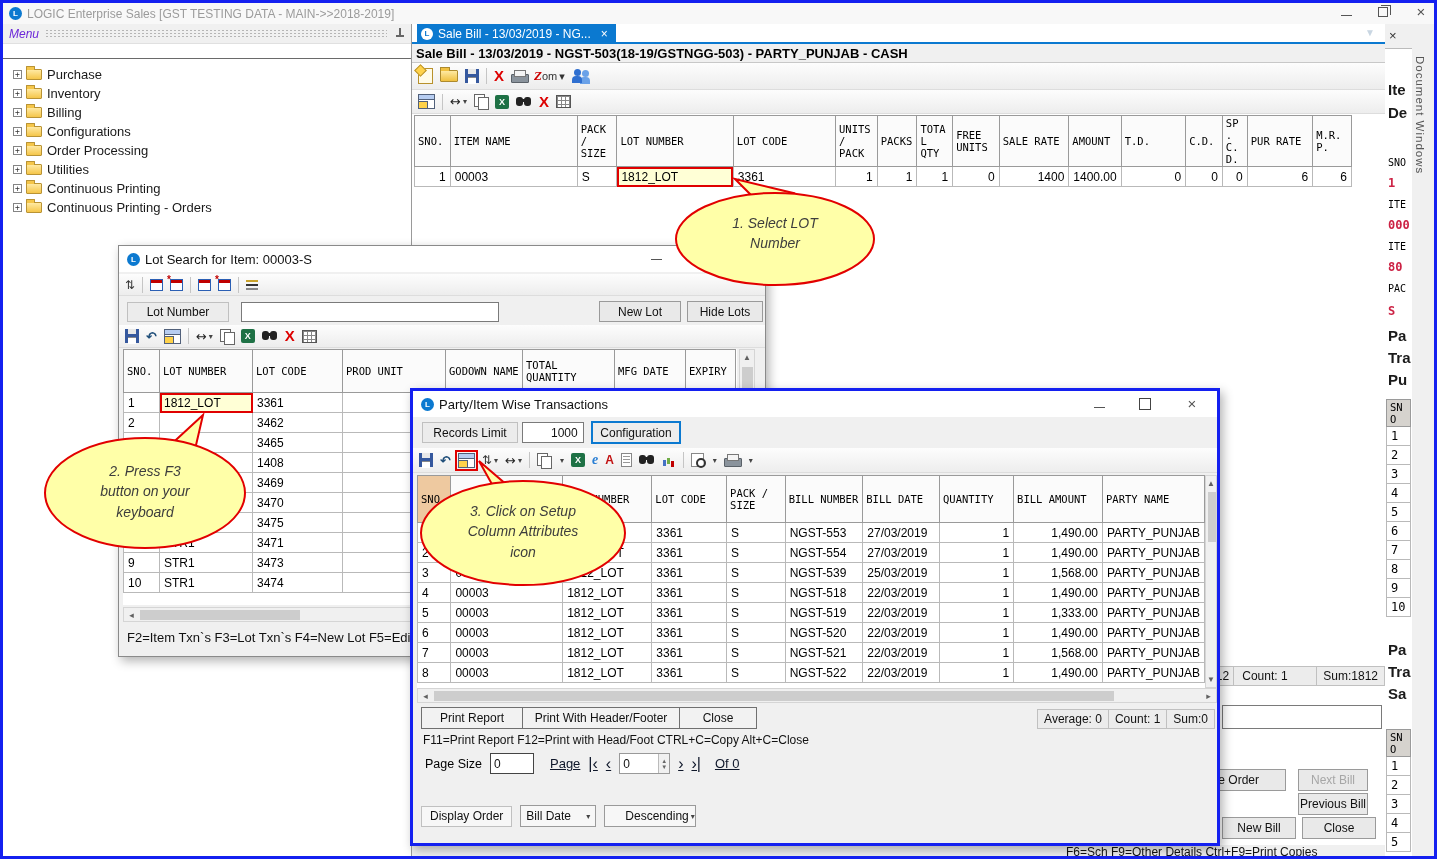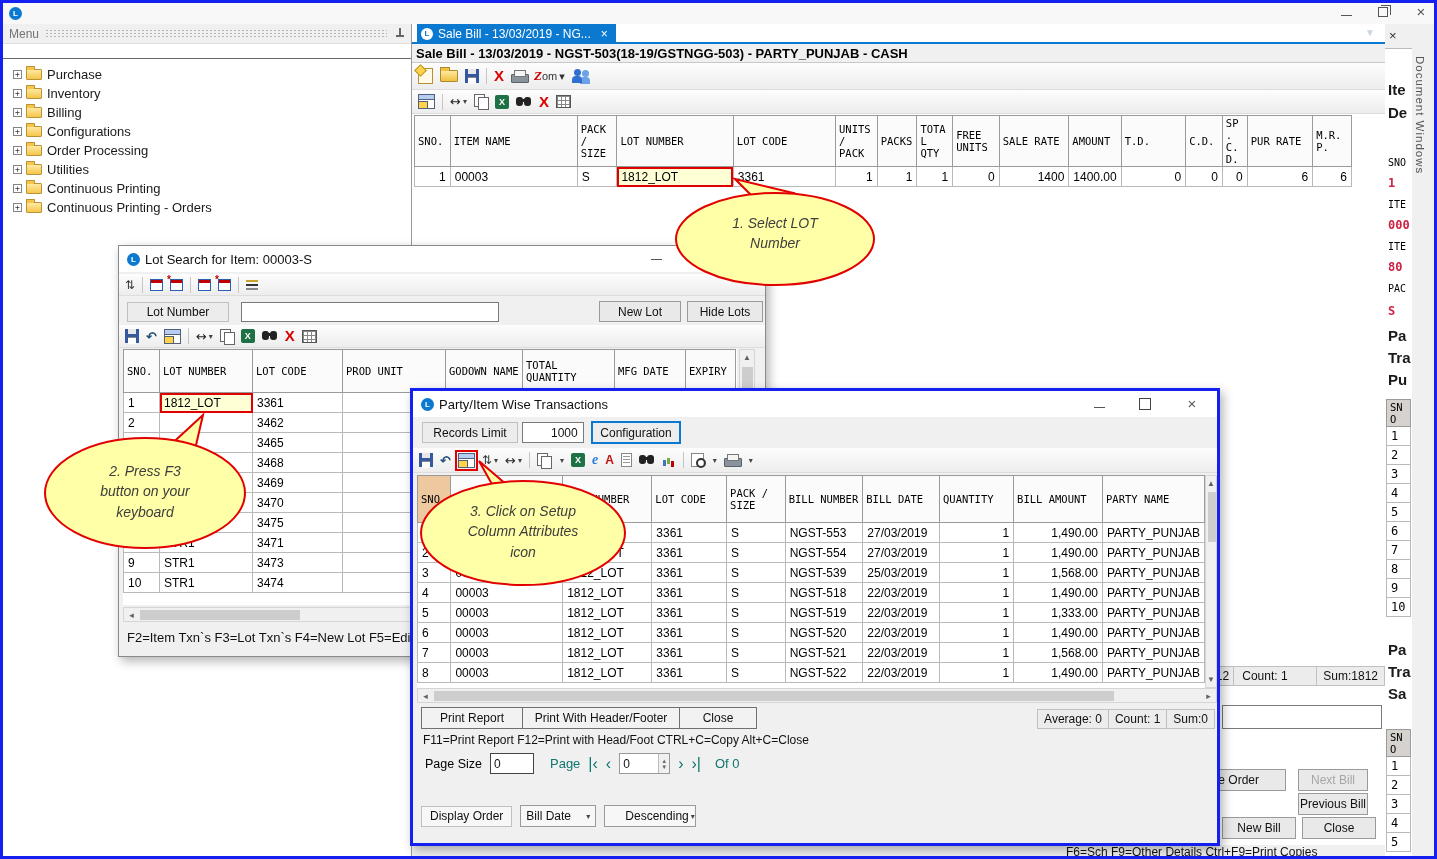--- a/index.html
+++ b/index.html
@@ -14,21 +14,21 @@
   .main-title { color:#9b9b9b; font-size:12px; white-space:nowrap; }
   .win-controls { position:absolute; right:6px; top:2px; display:flex; gap:26px; align-items:center; }
   .wc { width:14px; height:14px; color:#555; font-size:13px; line-height:14px; text-align:center; }
   .wc-min { border-bottom:1px solid #555; height:8px; width:11px; }
   .wc-max { width:10px; height:10px; border:1px solid #555; position:relative; }
   .wc-max::before{ content:""; position:absolute; left:2px; top:-3px; width:9px; height:9px; border:1px solid #555; border-bottom:none; border-left:none; }
   .wc-close { font-size:15px; }
 
   
   .menu-header { left:0; top:21px; width:408px; height:20px; background:#f0f0f0; display:flex; align-items:center; padding:0 6px; border-bottom:1px solid #e0e0e0; }
-  .menu-title { font-size:12px; color:#737373; margin-right:6px; }
+  .menu-title { font-size:12px; color:#6d28d9; margin-right:6px;font-style:italic; }
   .menu-dots { flex:1; height:9px; background-image:radial-gradient(#b5b5b5 1px, transparent 1.1px); background-size:4px 3px; }
   .pin-icon { width:10px; height:12px; position:relative; margin-left:8px; }
   .pin-icon::before { content:""; position:absolute; left:4px; top:0; width:2px; height:8px; background:#666; }
   .pin-icon::after { content:""; position:absolute; left:1px; top:7px; width:8px; height:2px; background:#666; }
   .menu-body { left:0; top:41px; width:408px; height:812px; background:#fff; }
   .menu-sep { left:0; top:55px; width:408px; height:1px; background:#6a6a6a; }
   .tree { left:4px; top:62px; width:400px; }
   .tree-item { display:flex; align-items:center; height:19px; position:relative; }
   .expand-box { width:9px; height:9px; border:1px solid #848484; background:#fff; color:#333; font:8px/7px "DejaVu Sans Mono",monospace; text-align:center; margin:0 4px 0 6px; flex:none; }
   .folder { width:16px; height:11px; background:linear-gradient(#ffe9a2,#f5c64a); border:1px solid #b99334; border-radius:1px; position:relative; margin-right:5px; flex:none; }
@@ -136,29 +136,30 @@
   .dock-panel { position:absolute; left:0; top:24px; width:27px; height:808px; background:#fff; border-top:1px solid #bbb; overflow:hidden; }
   .dock-vlabel { position:absolute; left:29px; top:32px; writing-mode:vertical-rl; font-size:11.5px; color:#555; letter-spacing:1px; }
   .dfrag { position:absolute; left:3px; white-space:nowrap; }
   .dfrag.b { font:bold 15px "Liberation Sans",sans-serif; color:#1a1a1a; }
   .dfrag.lbl { font:10px "DejaVu Sans Mono",monospace; color:#000; }
   .dfrag.val { font:bold 12px "DejaVu Sans Mono",monospace; color:#cc2244; }
   .dock-grid .grid-table th { height:18px; background:#d6d3ce; }
   .dock-grid .grid-table td { height:19px; font:12px "DejaVu Sans Mono",monospace; }
 
   .statusbar-text { font-size:12px; color:#111; white-space:nowrap; }
-  .gray { color:#0f766e; }
+  .gray { color:#0f172a;text-decoration:underline; }
 </style>
 </head>
 <body>
 
 <div class="app">
 
   <div class="abs titlebar">
     <div class="logo">L</div>
+    <div class="main-title">LOGIC Enterprise Sales  [GST TESTING DATA - MAIN-&gt;&gt;2018-2019]</div>
   </div>
   <div class="win-controls">
     <div class="wc wc-min"></div>
     <div class="wc wc-max"></div>
     <div class="wc wc-close">×</div>
   </div>
 
   <div class="abs menu-header">
     <span class="menu-title">Menu</span>
     <span class="menu-dots"></span>
@@ -506,21 +507,21 @@
               <td>3465</td>
               <td></td>
               <td></td>
               <td></td>
               <td></td>
               <td></td>
             </tr>
             <tr>
               <td>4</td>
               <td></td>
-              <td>3468</td>
+              <td>1408</td>
               <td></td>
               <td></td>
               <td></td>
               <td></td>
               <td></td>
             </tr>
             <tr>
               <td>5</td>
               <td></td>
               <td>3469</td>

